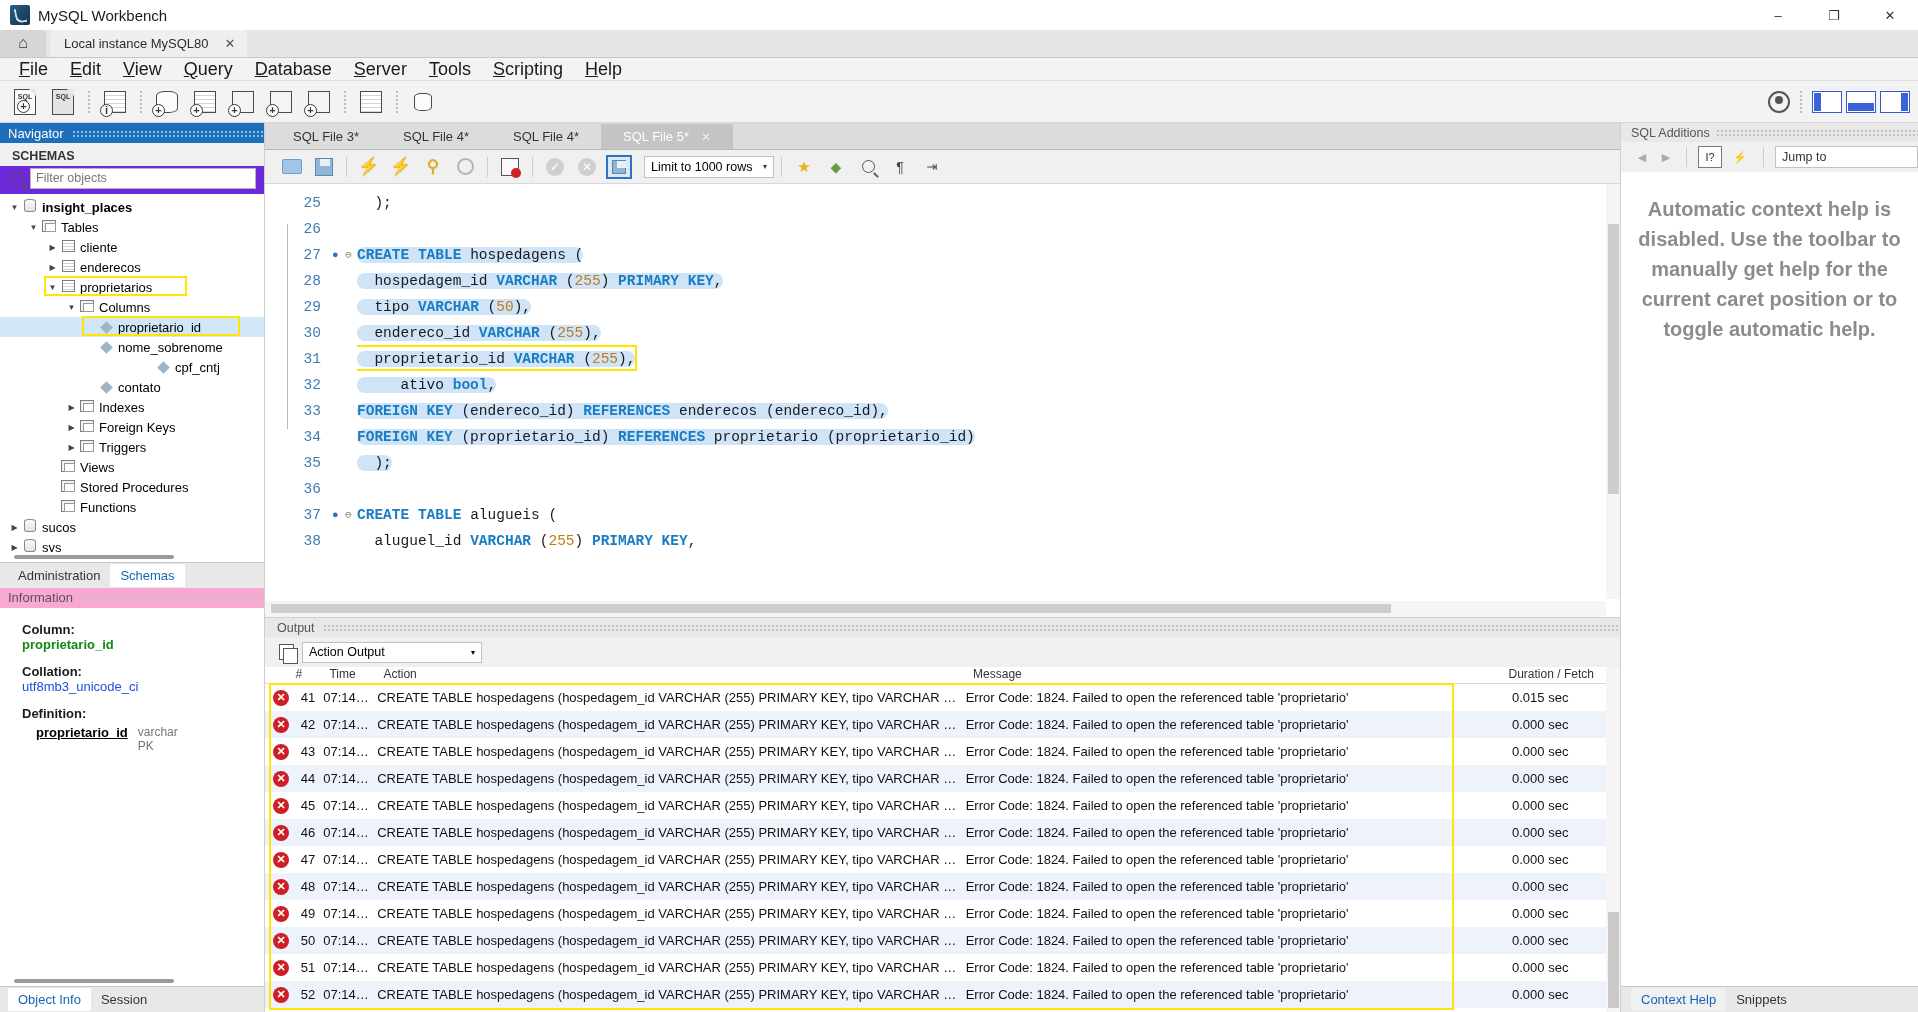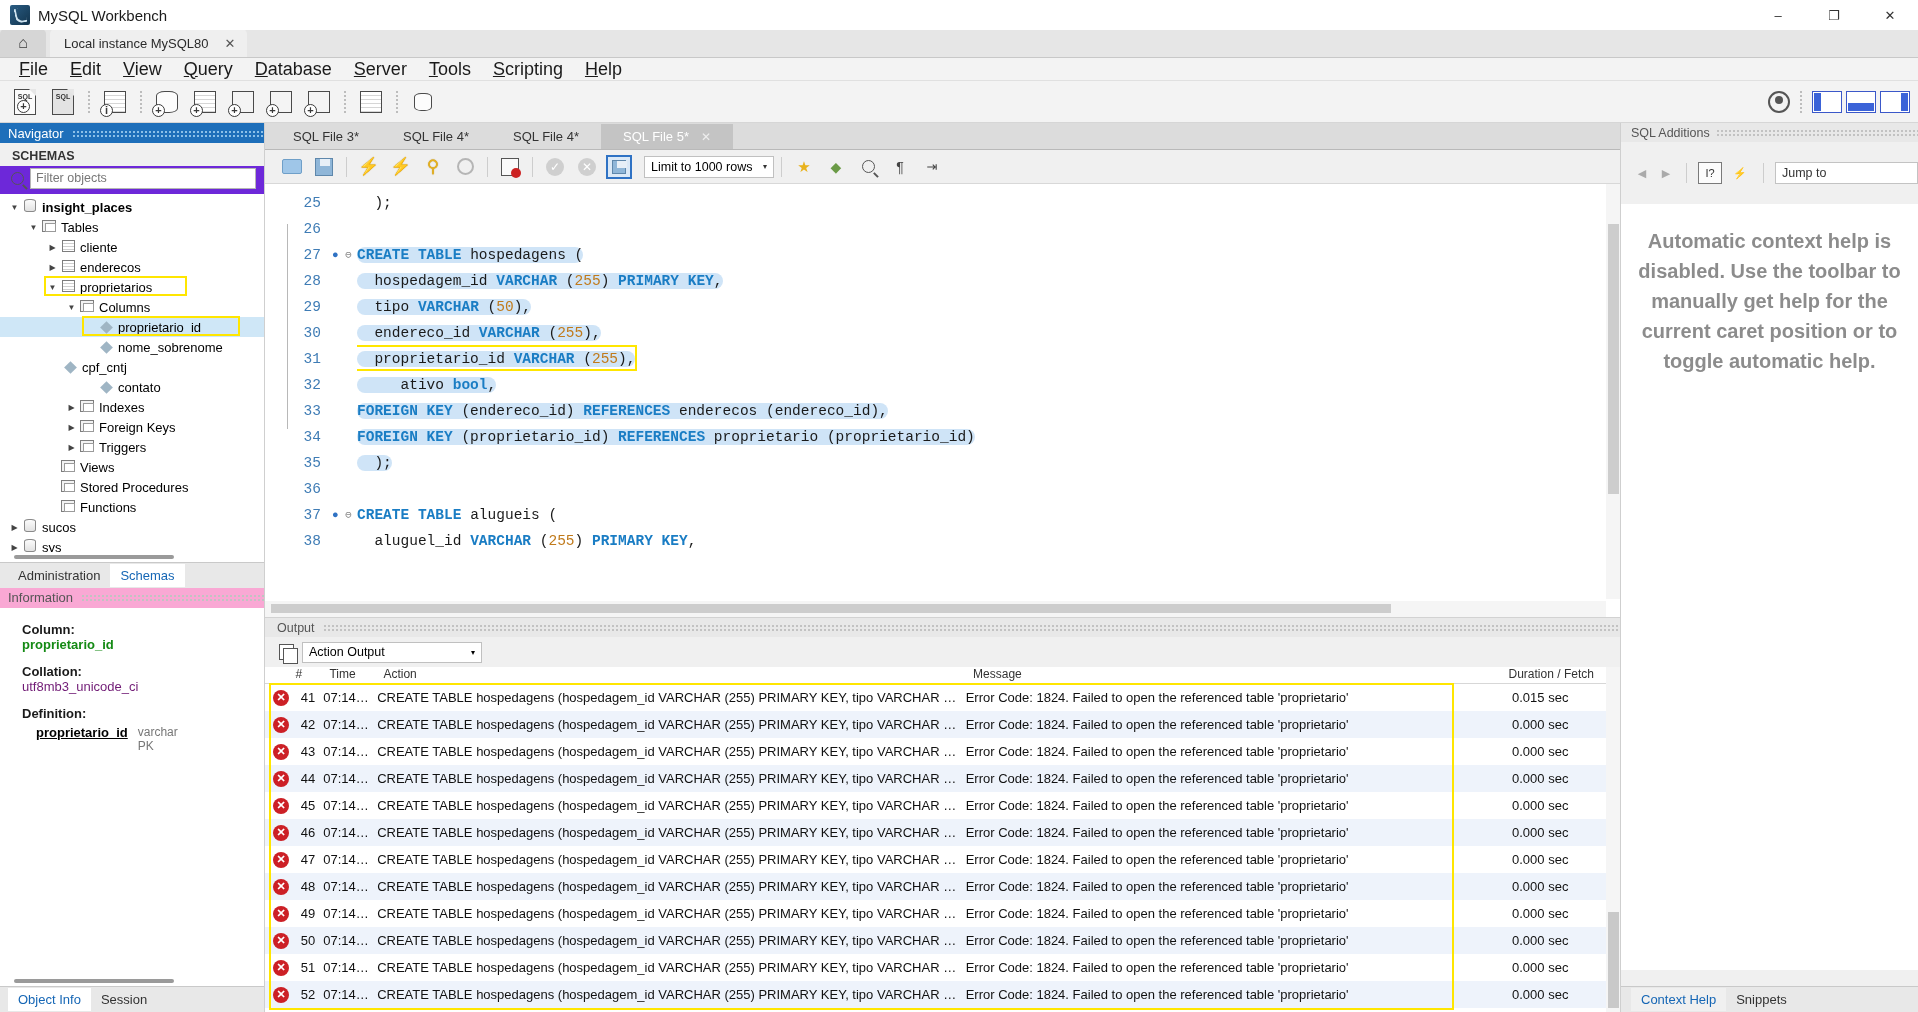--- a/index.html
+++ b/index.html
@@ -253,21 +253,21 @@
     border-top: 1px solid #c9c9c9; padding-left: 8px;
   }
   .sb-tab { padding: 4px 10px; font-size: 13px; color: #333; }
   .sb-tab.active { background: #fff; color: #1566b5; }
   .scroll-pill { height: 10px; display:flex; align-items:center; padding: 0 14px; background:#fff;}
   .scroll-pill div { height:4px; background:#9a9a9a; border-radius:2px; width: 160px; }
 
   .info-body { background:#fff; flex: 0 0 auto; padding: 14px 0 0 22px; font-size: 13px; }
   .info-label { font-weight: bold; color:#1a1a1a; }
   .info-green { color: #148a14; }
-  .info-val { color: #701a75; }
+  .info-val { color: #1d4ed8; }
   .def-row { display:flex; gap:10px; align-items:flex-start; margin-top:4px;}
   .def-name { font-weight:bold; text-decoration: underline; padding-left: 14px;}
   .def-type { color:#777; font-size:12px; line-height:14px;}
 
   
   .center {
     flex: 1;
     display: flex; flex-direction: column;
     min-width: 0;
     background: #f0f0f0;
@@ -383,21 +383,20 @@
   }
   .cell { overflow:hidden; white-space:nowrap; text-overflow:ellipsis; padding-right:6px;}
   .cell.num { text-align:right; padding-right:8px; color:#111; }
   .out-vscroll { position:absolute; right:0; top:0; bottom:0; width:14px; background:#f5f5f5; }
   .out-vthumb { position:absolute; right:1px; bottom:4px; width:11px; height:96px; background:#c9c9c9; }
 
   
   .rightpanel {
     width: 298px; background:#f0f0f0; display:flex; flex-direction:column;
     border-left:1px solid #cfcfcf;
-    gap:16px;
   }
   .rp-title { height:19px; background:#e8e8e8; display:flex; align-items:center;
     padding-left:10px; font-size:12.5px; color:#555;}
   .rp-title .dots { flex:1;margin-left:6px;height:7px;
     background-image: radial-gradient(circle,#c2c2c2 1px, transparent 1px); background-size:4px 4px;}
   .rp-toolbar { height:30px; display:flex; align-items:center; gap:6px; padding-left:12px; background:#f0f0f0;}
   .nav-arrow { color:#aaa; font-size:11px; width:18px; text-align:center;}
   .rp-btn { width:24px;height:22px;border:1px solid #7a7a7a;background:#fcfcfc;
     font-size:11px;display:flex;align-items:center;justify-content:center;color:#333;}
   .rp-btn.flat { border:none; background:transparent; }
@@ -556,21 +555,21 @@
           <span class="arrow"></span>
           <span class="ticon"><span class="col-glyph"></span></span>
           <span class="">proprietario_id</span>
         </div>
         <div class="hl-box" style="left: 82px; top: 122px; height: 20px; width: 158px;"></div>
         <div class="tnode" style="padding-left: 84px;">
           <span class="arrow"></span>
           <span class="ticon"><span class="col-glyph"></span></span>
           <span class="">nome_sobrenome</span>
         </div>
-        <div class="tnode" style="padding-left: 48px;">
+        <div class="tnode" style="padding-left: 101px; margin-left: 40px;">
           <span class="arrow"></span>
           <span class="ticon"><span class="col-glyph"></span></span>
           <span class="">cpf_cntj</span>
         </div>
         <div class="tnode" style="padding-left: 84px;">
           <span class="arrow"></span>
           <span class="ticon"><span class="col-glyph"></span></span>
           <span class="">contato</span>
         </div>
         <div class="tnode" style="padding-left: 65px;">

